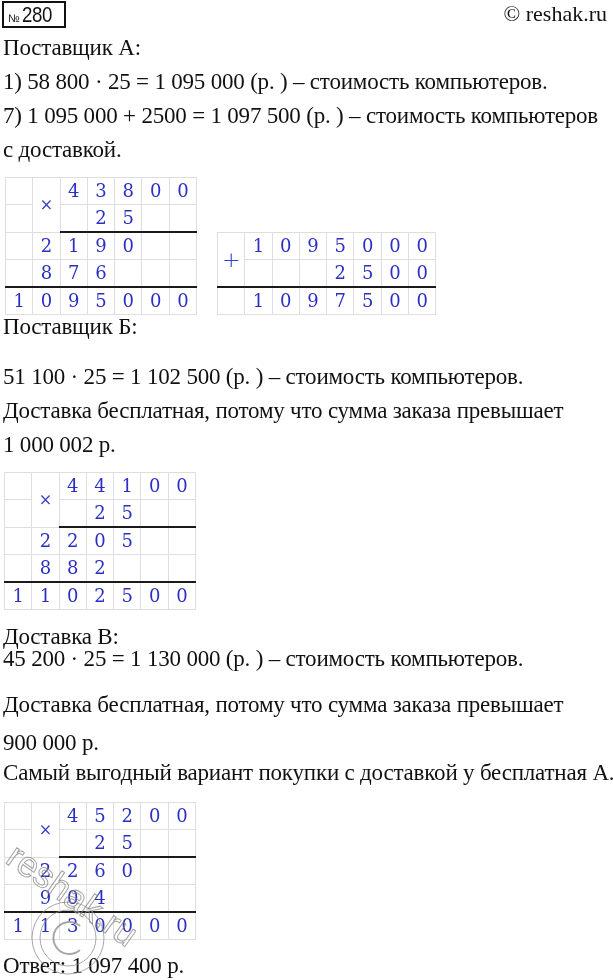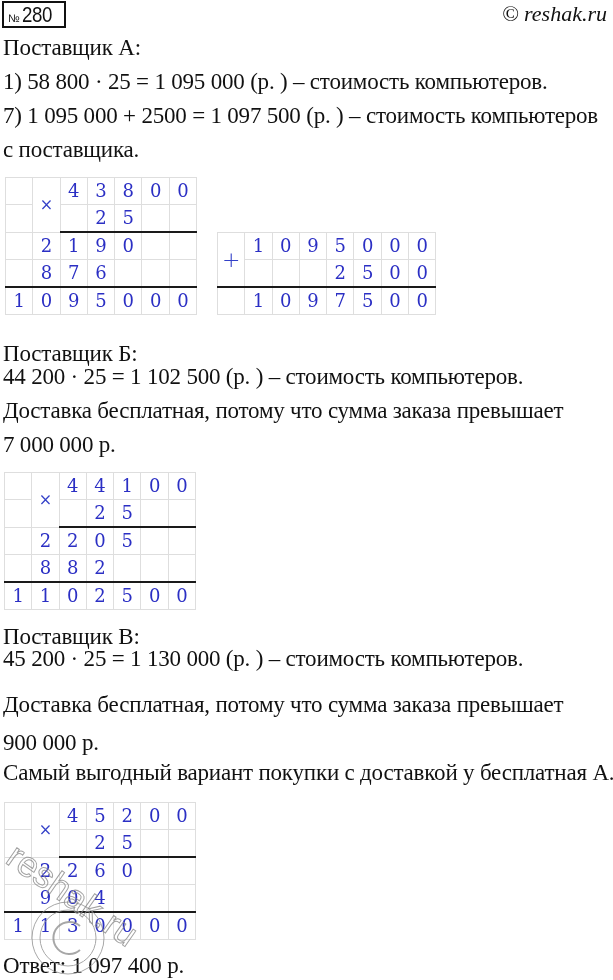--- a/index.html
+++ b/index.html
@@ -11,21 +11,21 @@
   .abs { position: absolute; }
   .num-box {
     left: 2px; top: 1px; height: 27px; padding: 0 4px;
     border: 2px solid #111; box-sizing: border-box;
     font-family: "Liberation Sans", "DejaVu Sans", sans-serif;
     font-size: 22px; line-height: 23px; display: flex; align-items: flex-end;
     letter-spacing: -0.5px;
   }
   .num-box .no { font-size: 11px; line-height: 16px; margin-right: 3px; }
   .num-box .val { font-stretch: condensed; transform: scaleX(0.85); transform-origin: left; display:inline-block; width: 38px; }
-  .copyright { right: 6px; top: 0px; font-size: 22px; line-height: 28px; font-style: italic; }
+  .copyright { right: 6px; top: 0px; font-size: 22px; line-height: 28px; }
   .line { left: 3px; font-size: 23px; line-height: 26px; white-space: nowrap; letter-spacing: -0.2px; }
 
   table.grid {
     position: absolute; border-collapse: collapse; table-layout: fixed;
     font-family: "DejaVu Serif", "Liberation Serif", serif;
   }
   table.grid td {
     width: 26.3px; height: 26px; padding: 0;
     border: 1px solid #dedede; text-align: center; vertical-align: middle;
     color: #2b2fc4; font-size: 18px; line-height: 18px;
@@ -44,21 +44,21 @@
 
 <div class="abs num-box">
   <span class="no">№</span>
   <span class="val">280</span>
 </div>
 <div class="abs copyright">© reshak.ru</div>
 
 <div class="abs line" style="top:35px">Поставщик А:</div>
 <div class="abs line" style="top:69px">1) 58 800 · 25 = 1 095 000 (р. ) – стоимость компьютеров.</div>
 <div class="abs line" style="top:103px">7) 1 095 000 + 2500 = 1 097 500 (р. ) – стоимость компьютеров</div>
-<div class="abs line" style="top:137px">с поставщика.</div>
+<div class="abs line" style="top:137px">с доставкой.</div>
 
 <table class="grid" style="left:5px; top:177px;">
   <tbody>
       <tr>
     <td></td>
     <td class="op" rowspan="2">×</td>
     <td>4</td>
     <td>3</td>
     <td>8</td>
     <td>0</td>
@@ -129,24 +129,24 @@
     <td>0</td>
     <td>9</td>
     <td>7</td>
     <td>5</td>
     <td>0</td>
     <td>0</td>
   </tr>
 </tbody>
   </table>
 
-<div class="abs line" style="top:341px">Поставщик Б:</div>
-<div class="abs line" style="top:364px">44 200 · 25 = 1 102 500 (р. ) – стоимость компьютеров.</div>
+<div class="abs line" style="top:314px">Поставщик Б:</div>
+<div class="abs line" style="top:364px">51 100 · 25 = 1 102 500 (р. ) – стоимость компьютеров.</div>
 <div class="abs line" style="top:398px">Доставка бесплатная, потому что сумма заказа превышает</div>
-<div class="abs line" style="top:432px">7 000 000 р.</div>
+<div class="abs line" style="top:432px">1 000 002 р.</div>
 
 <table class="grid" style="left:4px; top:472px;">
   <tbody>
       <tr>
     <td></td>
     <td class="op" rowspan="2">×</td>
     <td>4</td>
     <td>4</td>
     <td>1</td>
     <td>0</td>
@@ -183,21 +183,21 @@
     <td>1</td>
     <td>0</td>
     <td>2</td>
     <td>5</td>
     <td>0</td>
     <td>0</td>
   </tr>
 </tbody>
   </table>
 
-<div class="abs line" style="top:624px">Поставщик В:</div>
+<div class="abs line" style="top:624px">Доставка В:</div>
 <div class="abs line" style="top:646px">45 200 · 25 = 1 130 000 (р. ) – стоимость компьютеров.</div>
 <div class="abs line" style="top:692px">Доставка бесплатная, потому что сумма заказа превышает</div>
 <div class="abs line" style="top:730px">900 000 р.</div>
 <div class="abs line" style="top:760px">Самый выгодный вариант покупки с доставкой у бесплатная А.</div>
 
 <table class="grid" style="left:4px; top:802px;">
   <tbody>
       <tr>
     <td></td>
     <td class="op" rowspan="2">×</td>

